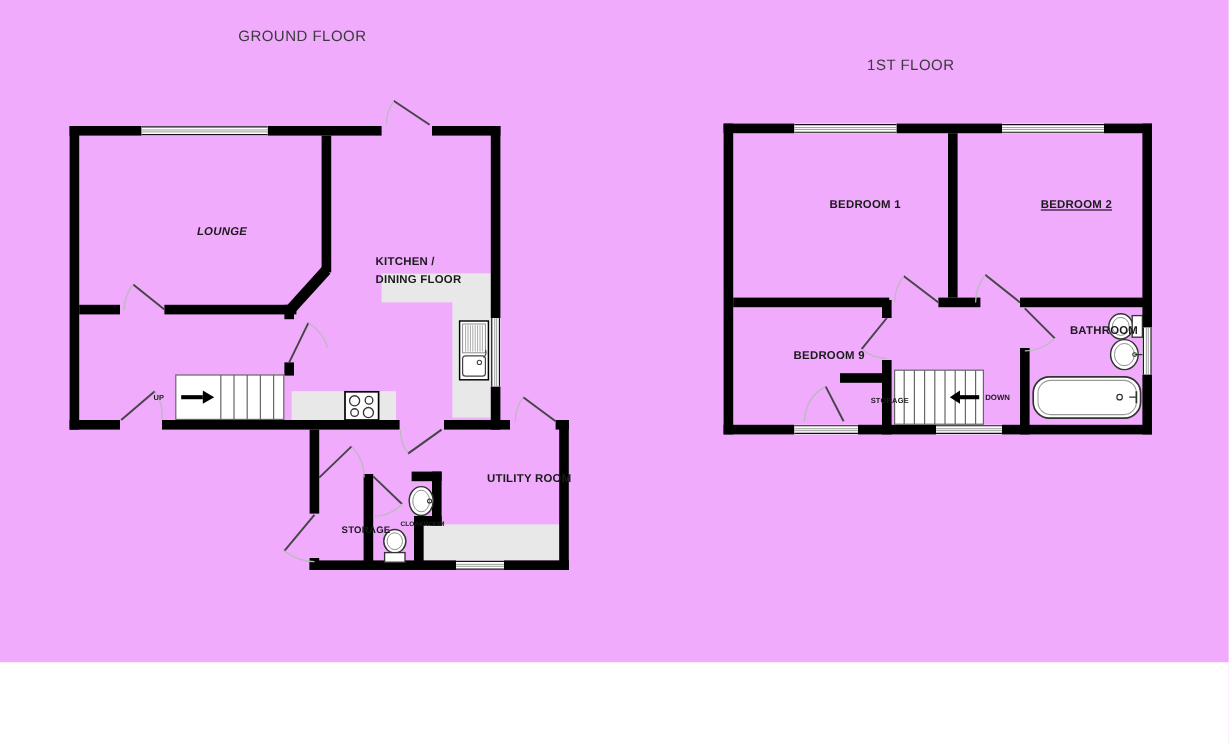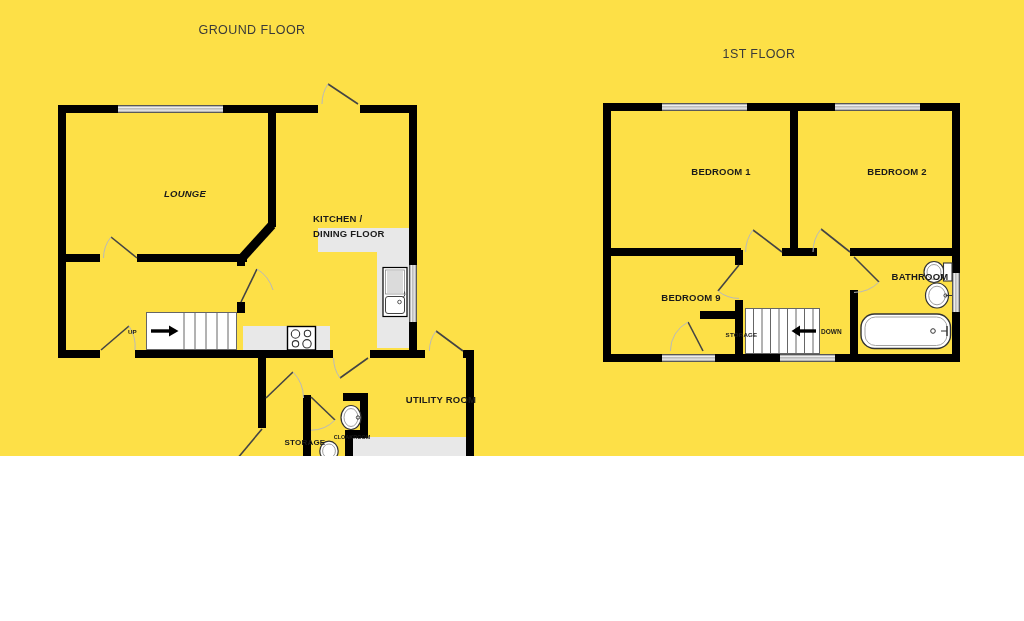--- a/index.html
+++ b/index.html
@@ -1,17 +1,17 @@
 <!DOCTYPE html>
 <html><head>
 <meta charset="utf-8">
 <style>
   html,body{margin:0;padding:0;background:#fff;}
   .canvas{
-    position:relative;width:1024px;height:456px;background:#fde047;overflow:hidden;
+    position:relative;width:1024px;height:552px;background:#f0abfc;overflow:hidden;
     font-family:"Liberation Sans", sans-serif;color:#1a1a1a;
   }
   .floor-title{
     position:absolute;transform:translate(-50%,-50%);
     font-size:12.5px;letter-spacing:.4px;color:#3a3a3a;white-space:nowrap;
   }
   .room-label{
     position:absolute;transform:translate(-50%,-50%);
     font-weight:bold;font-size:9.5px;letter-spacing:.2px;color:#1a1a1a;white-space:nowrap;margin-left:22px;
   }
@@ -316,21 +316,21 @@
   <div class="kitchen-label">
     <div>KITCHEN /</div>
     <div>DINING FLOOR</div>
   </div>
   <div class="room-label" style="left:419px;top:399px;text-align:right;">UTILITY ROOM</div>
   <div class="room-label small" style="left:283px;top:442px;">STORAGE</div>
   <div class="room-label tiny" style="left:330px;top:436.5px;">CLOAKROOM</div>
   <div class="stair-dir" id="up-label">UP</div>
 
   <div class="room-label" style="left:699px;top:171px;">BEDROOM 1</div>
-  <div class="room-label" style="left:875px;top:171px;">BEDROOM 2</div>
+  <div class="room-label" style="left:875px;top:171px;text-decoration:underline;">BEDROOM 2</div>
   <div class="room-label" style="left:669px;top:297px;">BEDROOM 9</div>
   <div class="room-label" style="left:898px;top:276px;">BATHROOM</div>
   <div class="room-label stair" style="left:719.5px;top:333.5px;">STORAGE</div>
   <div class="stair-dir" id="down-label">DOWN</div>
 
   <div class="footer">
     <div>Whilst every attempt has been made to ensure the accuracy of the floorplan contained here, measurements</div>
     <div>of doors, windows, rooms and any other items are approximate and no responsibility is taken for any error,</div>
     <div>omission or mis-statement. This plan is for illustrative purposes only and should be used as such by any</div>
     <div>prospective purchaser. The services, systems and appliances shown have not been tested and no guarantee</div>

